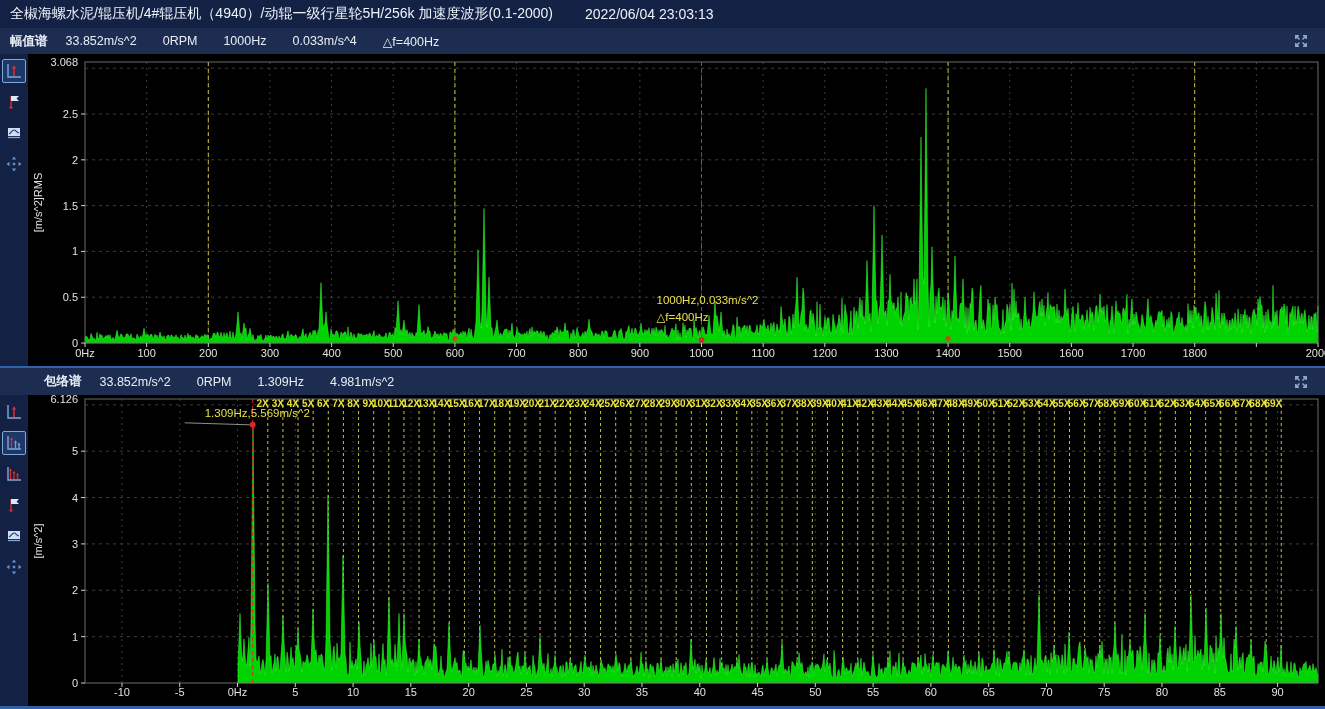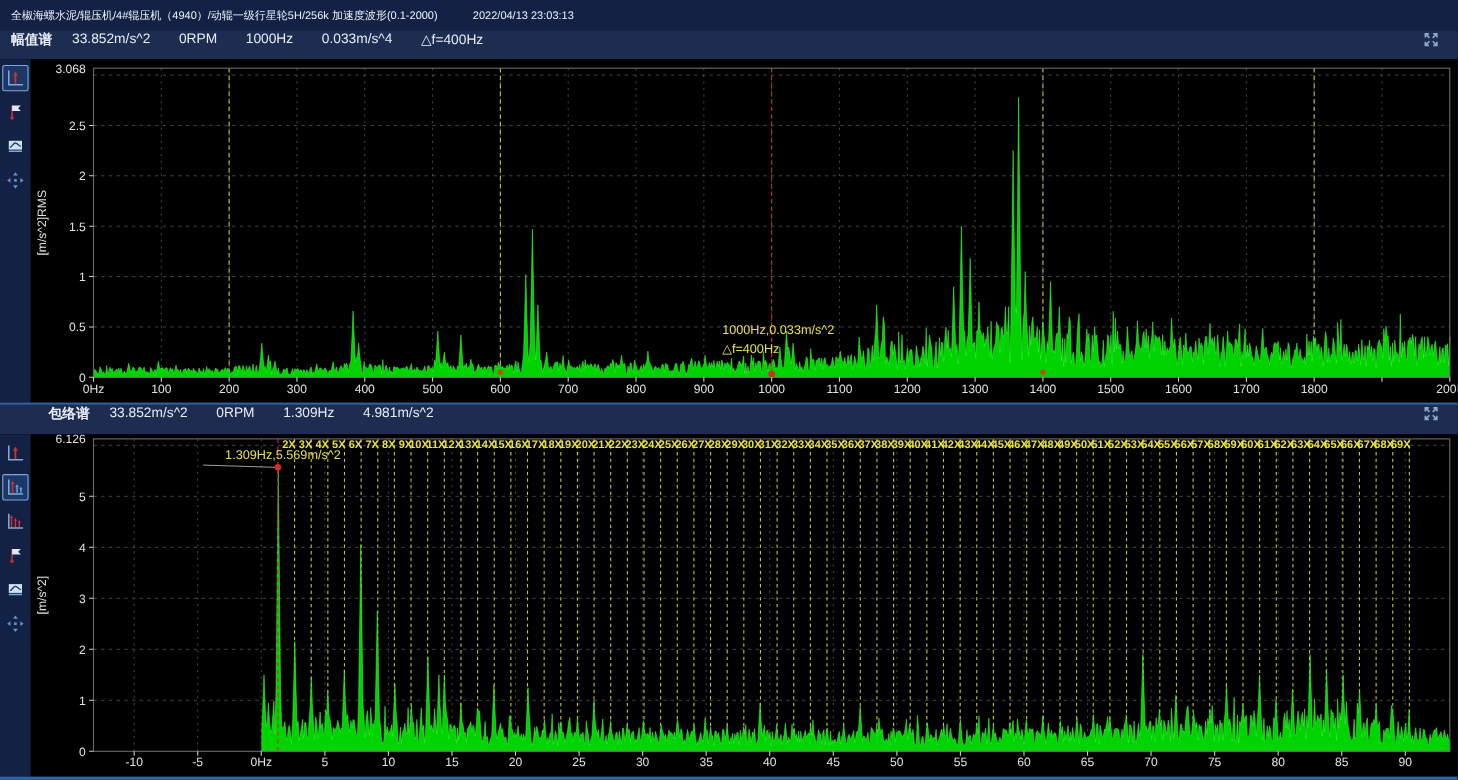--- a/index.html
+++ b/index.html
@@ -5,25 +5,25 @@
   html,body{margin:0;padding:0;}
   body{
     width:1325px;height:709px;overflow:hidden;
     background:#132244;
     font-family:"Liberation Sans","DejaVu Sans",sans-serif;
     -webkit-font-smoothing:antialiased;
   }
   .app{width:1325px;height:709px;display:flex;flex-direction:column;}
   .title-bar{
     height:28px;flex:0 0 28px;display:flex;align-items:center;
-    padding:0 10px;background:#132244;color:#edf1f8;font-size:10px;gap:32px;
+    padding:0 10px;background:#132244;color:#edf1f8;font-size:14px;gap:32px;
     white-space:nowrap;
   }
   .panel-header{
-    display:flex;align-items:flex-start;background:#1d2d52;color:#e8edf5;
+    display:flex;align-items:center;background:#1d2d52;color:#e8edf5;
     font-size:12.5px;padding:0 10px;white-space:nowrap;
   }
   .ph1{height:26px;flex:0 0 26px;}
   .ph2{height:27px;flex:0 0 27px;padding-left:44px;}
   .panel-title{margin-right:18px;font-weight:700;}
   .stat{margin-right:26px;}
   .expand-btn{margin-left:auto;margin-right:6px;display:flex;align-items:center;cursor:pointer;}
   .panel-body{display:flex;background:#000;}
   .toolbar{
     width:28px;flex:0 0 28px;background:#132244;
@@ -38,21 +38,21 @@
   .separator.bottom{height:3px;flex:0 0 3px;}
   svg.chart{display:block;background:#000;}
 </style>
 </head>
 <body>
 
 <div class="app">
 
   <div class="title-bar">
     <span>全椒海螺水泥/辊压机/4#辊压机（4940）/动辊一级行星轮5H/256k 加速度波形(0.1-2000)</span>
-    <span>2022/04/13 23:03:13</span>
+    <span>2022/06/04 23:03:13</span>
   </div>
 
   <div class="panel-header ph1">
     <span class="panel-title">幅值谱</span>
     <span class="stat">33.852m/s^2</span>
     <span class="stat">0RPM</span>
     <span class="stat">1000Hz</span>
     <span class="stat">0.033m/s^4</span>
     <span class="stat">△f=400Hz</span>
     <span class="expand-btn">

